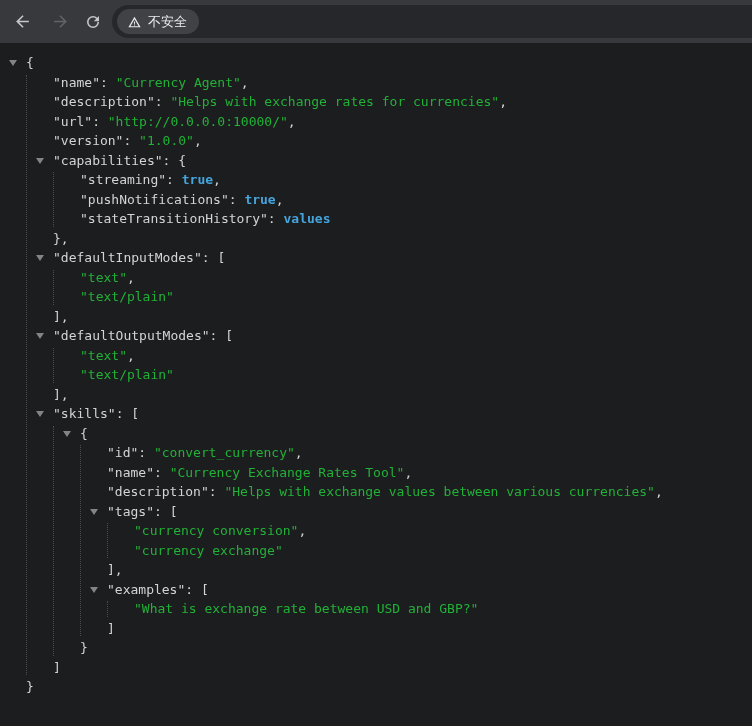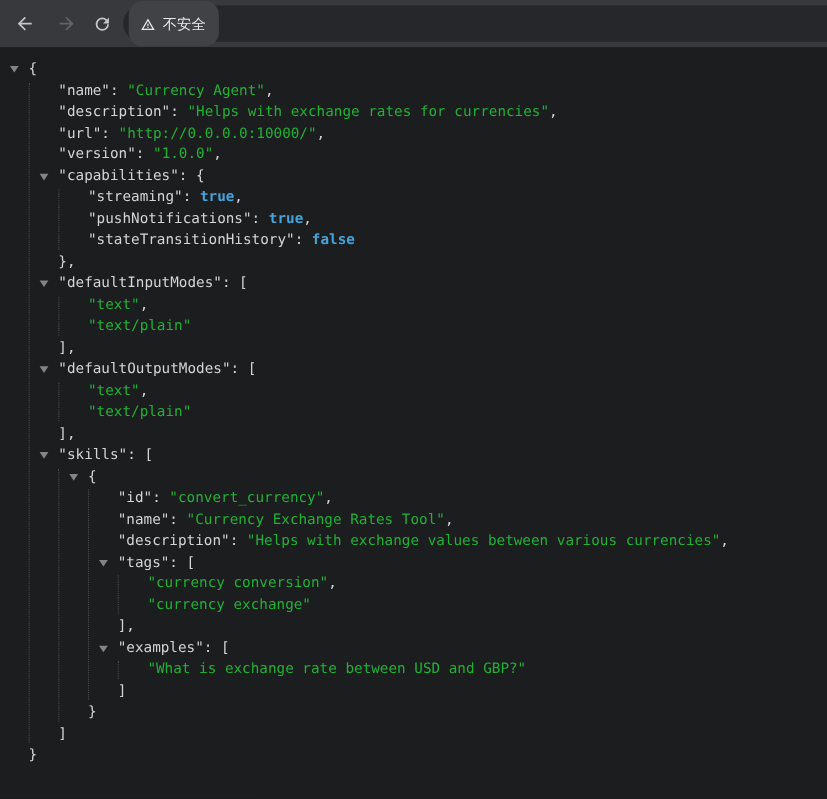--- a/index.html
+++ b/index.html
@@ -38,21 +38,21 @@
   .nav-btn.fwd{margin-left:8px;}
   .nav-btn.reload{margin-left:3px;}
   .nav-btn svg{display:block;}
   .omnibox{
     position:absolute;left:112px;top:5px;height:33px;right:-20px;
     background:var(--omnibox-bg);
     border-radius:16.5px;
     display:flex;align-items:center;
   }
   .chip{
-    height:41px;margin-left:5px;padding:0 12px 0 10px;
+    height:25px;margin-left:5px;padding:0 12px 0 10px;
     background:var(--chip-bg);
     border-radius:12.5px;
     display:flex;align-items:center;gap:6px;
     color:var(--url-color);font-size:13px;
     cursor:pointer;flex:0 0 auto;
   }
   .url{
     margin-left:13px;
     color:var(--url-color);
     font-size:15px;
@@ -135,21 +135,21 @@
 
   <div class="content" id="json-view">
       <div class="line" style="padding-left: 26px;"><span class="tri" style="left: 9px;"></span><span class="punct">{</span></div>
       <div class="line" style="padding-left: 53px;"><span class="key">"name"</span><span class="punct">: </span><span class="str">"Currency Agent"</span><span class="punct">,</span></div>
       <div class="line" style="padding-left: 53px;"><span class="key">"description"</span><span class="punct">: </span><span class="str">"Helps with exchange rates for currencies"</span><span class="punct">,</span></div>
       <div class="line" style="padding-left: 53px;"><span class="key">"url"</span><span class="punct">: </span><span class="str">"http://0.0.0.0:10000/"</span><span class="punct">,</span></div>
       <div class="line" style="padding-left: 53px;"><span class="key">"version"</span><span class="punct">: </span><span class="str">"1.0.0"</span><span class="punct">,</span></div>
       <div class="line" style="padding-left: 53px;"><span class="tri" style="left: 36px;"></span><span class="key">"capabilities"</span><span class="punct">: </span><span class="punct">{</span></div>
       <div class="line" style="padding-left: 80px;"><span class="key">"streaming"</span><span class="punct">: </span><span class="bool">true</span><span class="punct">,</span></div>
       <div class="line" style="padding-left: 80px;"><span class="key">"pushNotifications"</span><span class="punct">: </span><span class="bool">true</span><span class="punct">,</span></div>
-      <div class="line" style="padding-left: 80px;"><span class="key">"stateTransitionHistory"</span><span class="punct">: </span><span class="bool">false</span></div>
+      <div class="line" style="padding-left: 80px;"><span class="key">"stateTransitionHistory"</span><span class="punct">: </span><span class="bool">values</span></div>
       <div class="line" style="padding-left: 53px;"><span class="punct">},</span></div>
       <div class="line" style="padding-left: 53px;"><span class="tri" style="left: 36px;"></span><span class="key">"defaultInputModes"</span><span class="punct">: </span><span class="punct">[</span></div>
       <div class="line" style="padding-left: 80px;"><span class="str">"text"</span><span class="punct">,</span></div>
       <div class="line" style="padding-left: 80px;"><span class="str">"text/plain"</span></div>
       <div class="line" style="padding-left: 53px;"><span class="punct">],</span></div>
       <div class="line" style="padding-left: 53px;"><span class="tri" style="left: 36px;"></span><span class="key">"defaultOutputModes"</span><span class="punct">: </span><span class="punct">[</span></div>
       <div class="line" style="padding-left: 80px;"><span class="str">"text"</span><span class="punct">,</span></div>
       <div class="line" style="padding-left: 80px;"><span class="str">"text/plain"</span></div>
       <div class="line" style="padding-left: 53px;"><span class="punct">],</span></div>
       <div class="line" style="padding-left: 53px;"><span class="tri" style="left: 36px;"></span><span class="key">"skills"</span><span class="punct">: </span><span class="punct">[</span></div>

